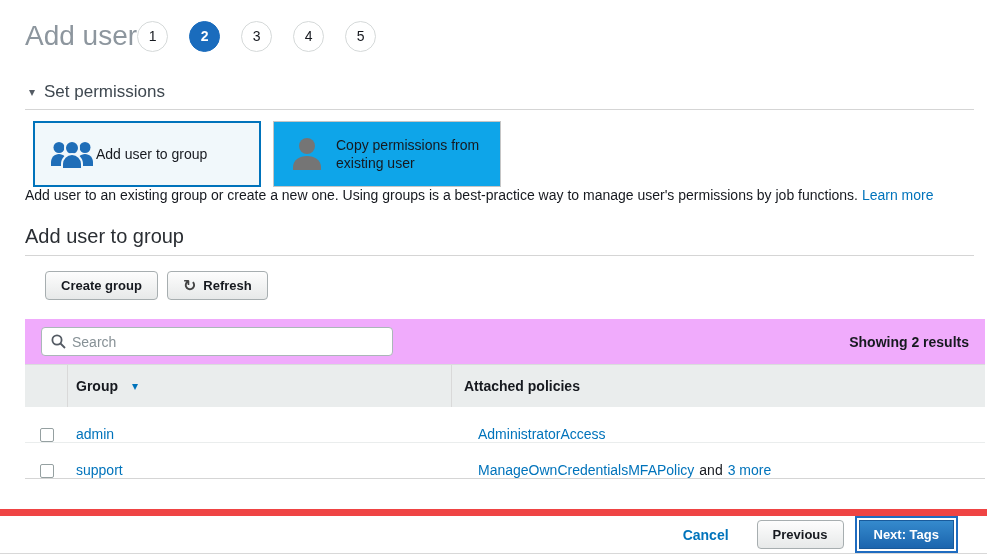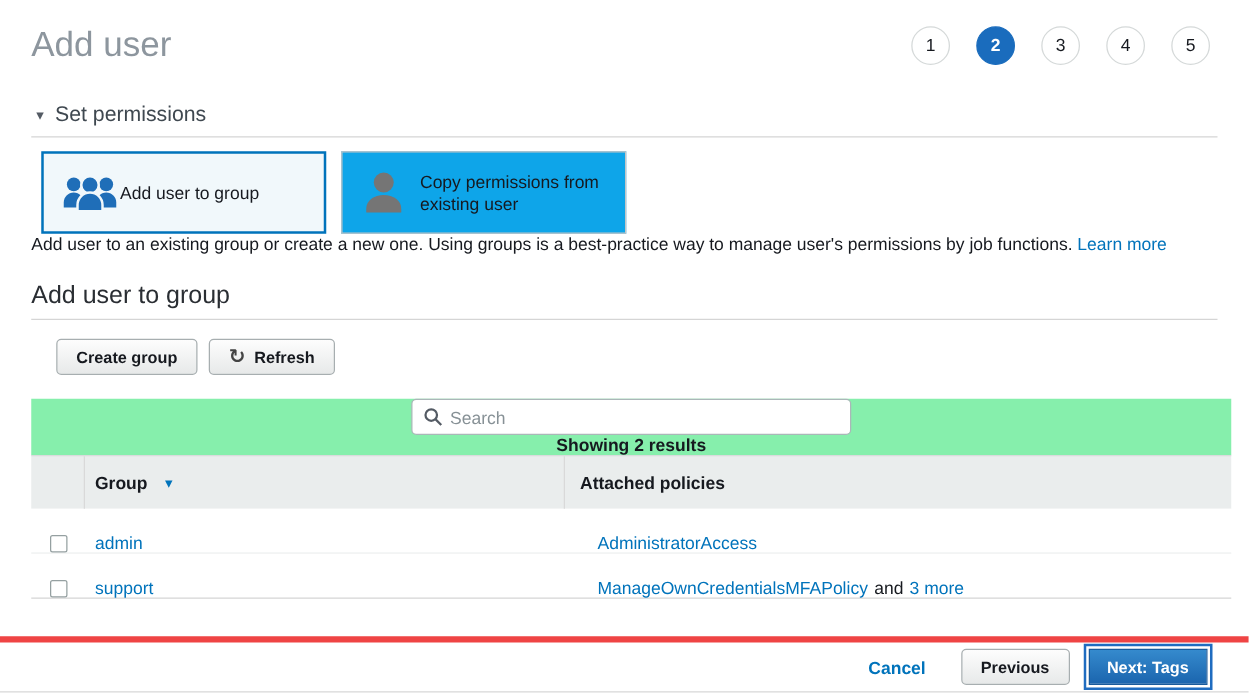--- a/index.html
+++ b/index.html
@@ -7,21 +7,21 @@
   body {
     font-family: "Liberation Sans", "DejaVu Sans", sans-serif;
     background: #fff;
     color: #16191f;
     position: relative;
     overflow: hidden;
   }
   .page { padding: 0 25px; }
 
   
-  .page-header { display: flex; justify-content: space-between; align-items: center; padding-top: 20px; }
+  .page-header { display: flex; align-items: center; padding-top: 20px; }
   .page-title { font-size: 28px; font-weight: 400; color: #8d969e; }
   .steps { display: flex; gap: 21px; padding-right: 6px; }
   .step {
     width: 31px; height: 31px; border-radius: 50%;
     border: 1px solid #d5d9d9; background: #fff;
     display: flex; align-items: center; justify-content: center;
     font-size: 14px; color: #16191f;
   }
   .step.active { background: #1a6cbd; border-color: #1a6cbd; color: #fff; font-weight: bold; }
 
@@ -55,24 +55,23 @@
     border: 1px solid #a7aeb0; border-radius: 4px;
     padding: 0 15px; height: 29px;
     font-family: inherit; font-size: 13px; font-weight: bold; color: #16191f;
     cursor: pointer;
   }
   .refresh-glyph { font-size: 16px; font-weight: bold; line-height: 1; color: #444; }
 
   
   .table-panel { margin-top: 19px; width: 960px; }
   .search-row {
-    background: #86efac; height: 45px;
+    background: #f0abfc; height: 45px;
     display: flex; align-items: center; justify-content: space-between;
     padding: 0 16px;
-    flex-direction: column;
   }
   .search-box {
     width: 352px; height: 29px; background: #fff;
     border: 1px solid #aab7b8; border-radius: 4px;
     display: flex; align-items: center; padding: 0 9px; gap: 6px;
   }
   .search-box input {
     border: none; outline: none; flex: 1; font-family: inherit;
     font-size: 14px; color: #16191f; background: transparent;
   }
@@ -94,22 +93,22 @@
   .body-row .col-check { border-right: none; }
   .cell-group { width: 384px; display: flex; align-items: center; padding-left: 8px; }
   .cell-policies { flex: 1; display: flex; align-items: center; padding-left: 26px; gap: 5px; }
   .checkbox {
     width: 14px; height: 14px; border: 1px solid #95a0a1; border-radius: 2px;
     background: #fff; cursor: pointer; display: inline-block;
   }
 
   
   .footer {
-    position: absolute; left: 0; right: 0; bottom: 3px; height: 45px;
-    background: #fff; border-top: 5px solid #ef4444; border-bottom: 1px solid #d8d8d8;
+    position: absolute; left: 0; right: 12px; bottom: 3px; height: 45px;
+    background: #fff; border-top: 7px solid #ef4444; border-bottom: 1px solid #d8d8d8;
     display: flex; align-items: center; justify-content: flex-end;
     padding-right: 33px; gap: 15px;
   }
   .cancel-link { font-size: 14px; font-weight: bold; margin-right: 13px; }
   .btn-primary {
     background: linear-gradient(#358acd, #1b65ae);
     border: 1px solid #185a9b; border-radius: 0;
     color: #fff; font-weight: bold; font-size: 13px;
     height: 29px; padding: 0 14px; display: inline-flex; align-items: center;
     box-shadow: 0 0 0 2px #fff, 0 0 0 4px #1f6cc0;

